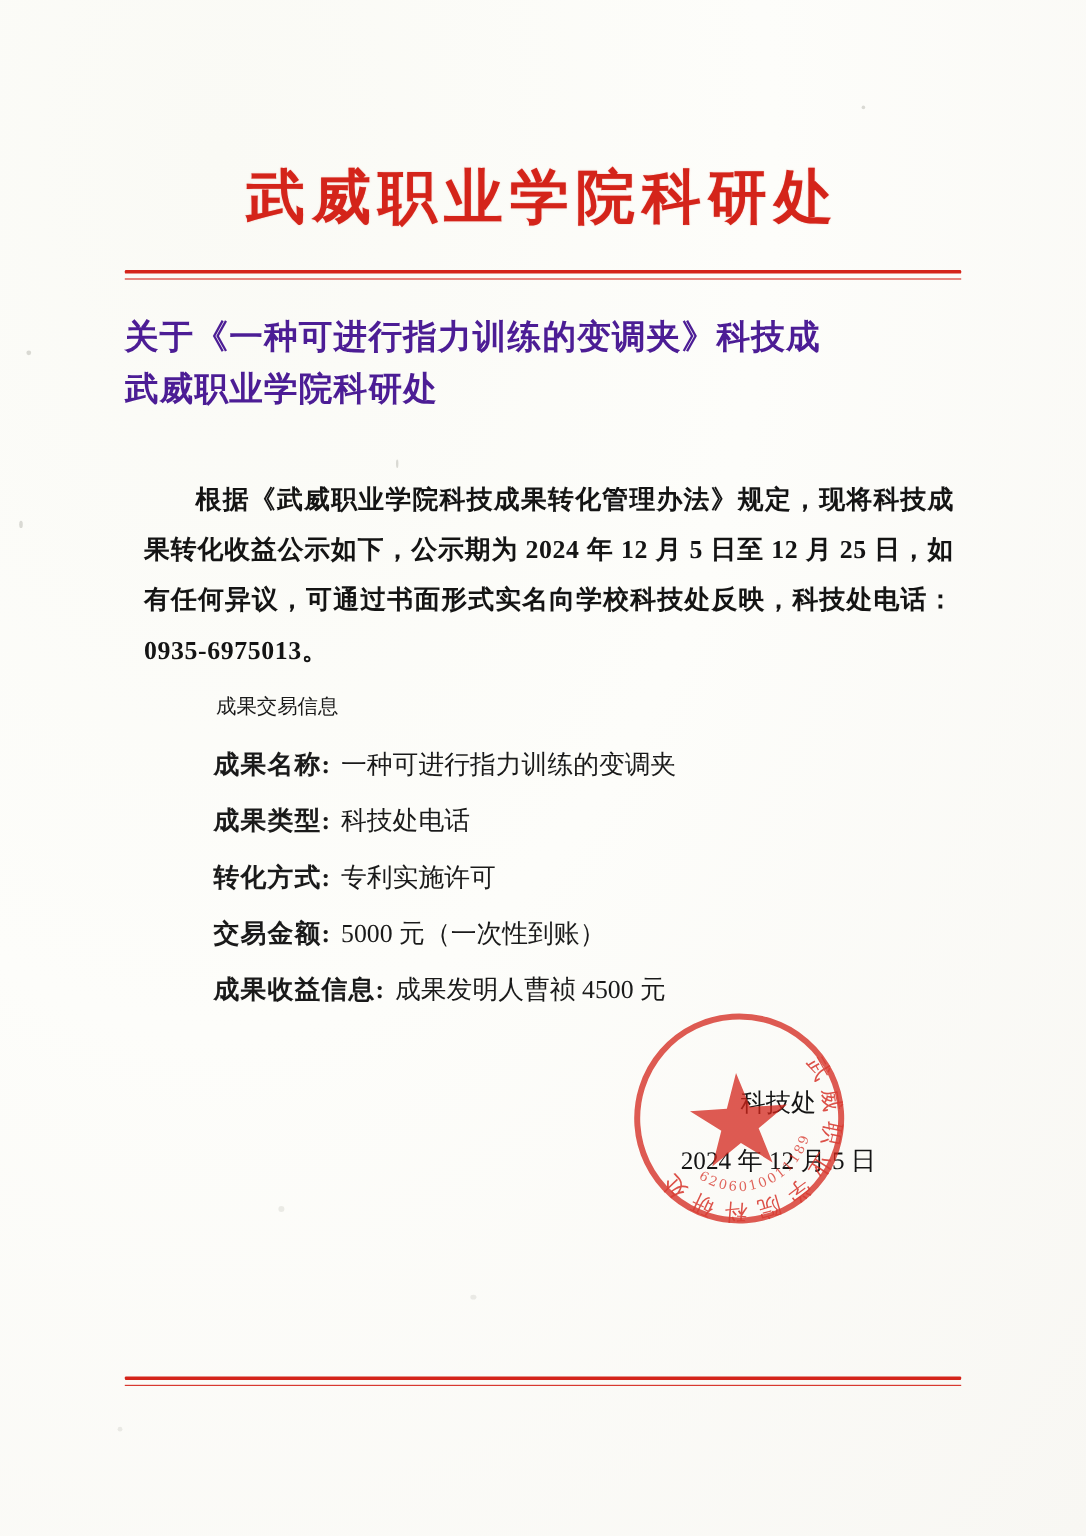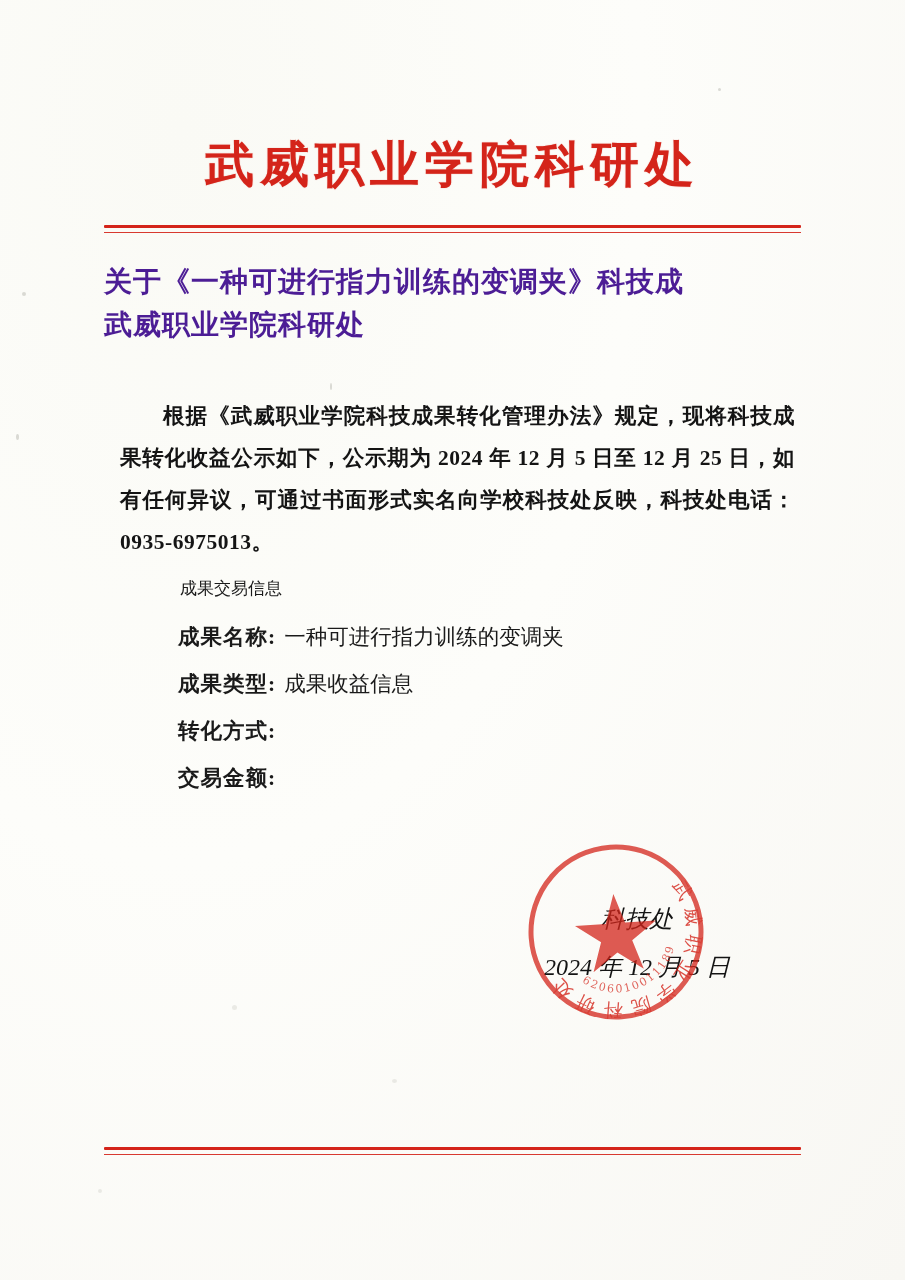--- a/index.html
+++ b/index.html
@@ -133,25 +133,24 @@
     margin-left: 8px;
     white-space: nowrap;
   }
 
   
   .sign-block {
     position: absolute;
     top: 895px;
     right: 175px;
     text-align: center;
-    font-size: 24px;
+    font-size: 21px;
     line-height: 48px;
     color: #141414;
     z-index: 3;
-    font-style: italic;
   }
 
   
   .seal {
     position: absolute;
     top: 832px;
     left: 516px;
     width: 200px;
     height: 200px;
     z-index: 4;
@@ -205,27 +204,33 @@
 
   <div class="sub-label" style="top:568px;">成果交易信息</div>
 
   <div class="fields">
     <div class="field-row">
       <span class="field-key">成果名称:</span>
       <span class="field-val">一种可进行指力训练的变调夹</span>
     </div>
     <div class="field-row">
       <span class="field-key">成果类型:</span>
-      <span class="field-val">成果收益信息</span>
+      <span class="field-val">科技处电话</span>
     </div>
     <div class="field-row">
       <span class="field-key">转化方式:</span>
+      <span class="field-val">专利实施许可</span>
     </div>
     <div class="field-row">
       <span class="field-key">交易金额:</span>
+      <span class="field-val">5000 元（一次性到账）</span>
+    </div>
+    <div class="field-row">
+      <span class="field-key">成果收益信息:</span>
+      <span class="field-val">成果发明人曹祯 4500 元</span>
     </div>
   </div>
 
   <div class="sign-block">
     <div>科技处</div>
     <div>2024 年 12 月 5 日</div>
   </div>
 
   <div class="seal">
     <svg width="200" height="200" viewBox="0 0 200 200" aria-hidden="true">

